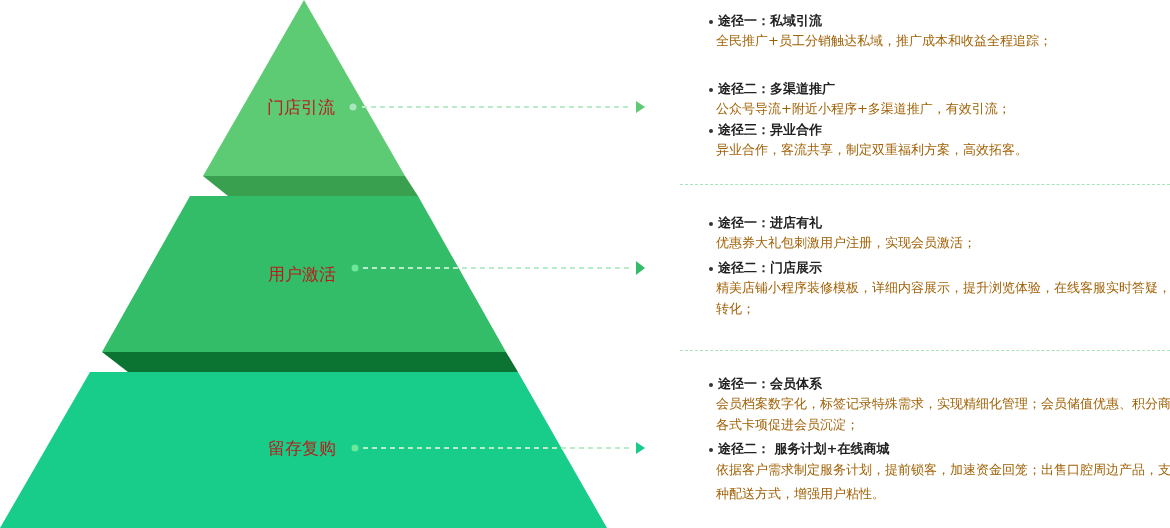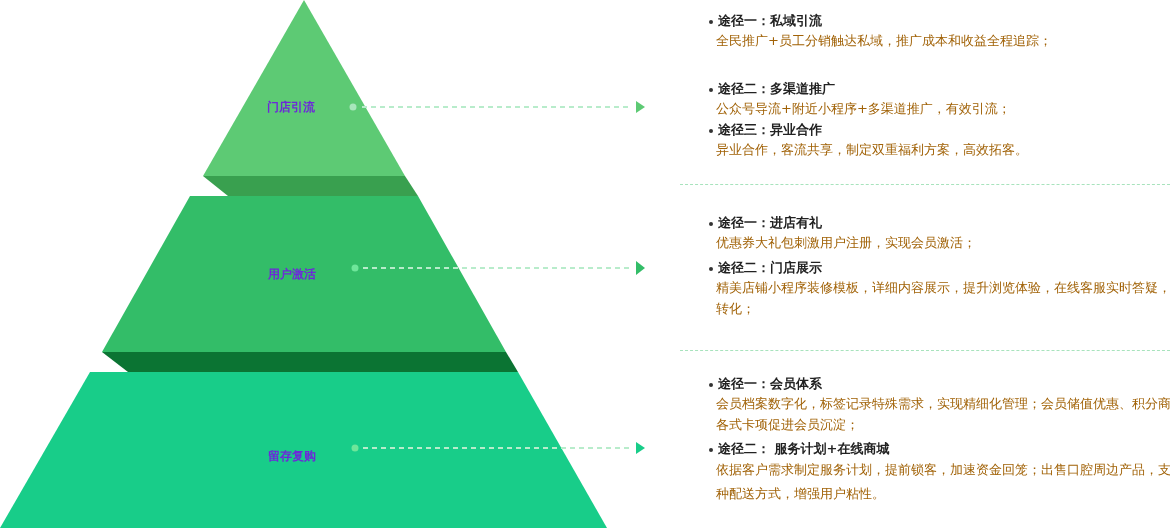--- a/index.html
+++ b/index.html
@@ -1,19 +1,19 @@
 <!DOCTYPE html>
 <html><head>
 <meta charset="utf-8">
 <style>
   html, body { margin: 0; padding: 0; background: #ffffff; }
   body { width: 1170px; height: 528px; position: relative; overflow: hidden;
          font-family: "DejaVu Sans", "Liberation Sans", sans-serif; }
   #pyramid { position: absolute; left: 0; top: 0; width: 660px; height: 528px; }
-  .tier-label { position: absolute; color: #6d28d9; font-weight: bold; font-size: 12px;
+  .tier-label { position: absolute; color: #b91c1c; font-weight: normal; font-size: 17px;
                 white-space: nowrap; line-height: 20px; }
   .panel { position: absolute; left: 708px; width: 490px; }
   .route { position: relative; margin: 0; }
   .route-title { font-size: 13px; font-weight: bold; color: #222222; line-height: 18px;
                  padding-left: 10px; position: relative; white-space: nowrap; }
   .route-title::before { content: ""; position: absolute; left: 1px; top: 8px; width: 4px; height: 4px;
                          border-radius: 50%; background: #333333; }
   .route-desc { font-size: 13px; color: #a16207; line-height: 21px; padding-left: 8px; }
   .sep { position: absolute; left: 680px; width: 490px; height: 0; border-top: 1px dashed #a8e3bd; }
 </style>
@@ -42,21 +42,21 @@
   </g>
   <g>
     <circle id="d3" cx="355" cy="448" r="3.5" fill="#6ee69a"></circle>
     <line id="l3" x1="363" y1="448" x2="632" y2="448" stroke-width="2" stroke-dasharray="5,4" stroke="#b8eccb"></line>
     <polygon id="a3" points="636,442 645,448 636,454" fill="#18cd89"></polygon>
   </g>
 </svg>
 
 <div class="tier-label" style="left:267px; top:97px;">门店引流</div>
 <div class="tier-label" style="left:268px; top:264px;">用户激活</div>
-<div class="tier-label" style="left:268px; top:438px;margin-top:8px;">留存复购</div>
+<div class="tier-label" style="left:268px; top:438px;">留存复购</div>
 
 <div class="panel" style="top:12px;">
   <div class="route">
     <div class="route-title">途径一：私域引流</div>
     <div class="route-desc">全民推广+员工分销触达私域，推广成本和收益全程追踪；</div>
   </div>
   <div class="route" style="margin-top:29px;">
     <div class="route-title">途径二：多渠道推广</div>
     <div class="route-desc">公众号导流+附近小程序+多渠道推广，有效引流；</div>
   </div>

